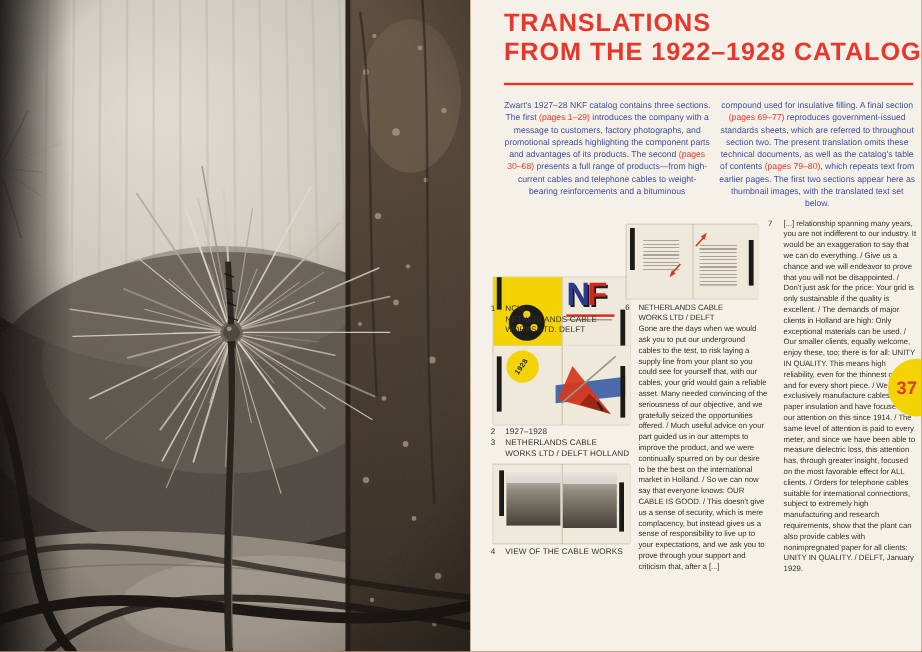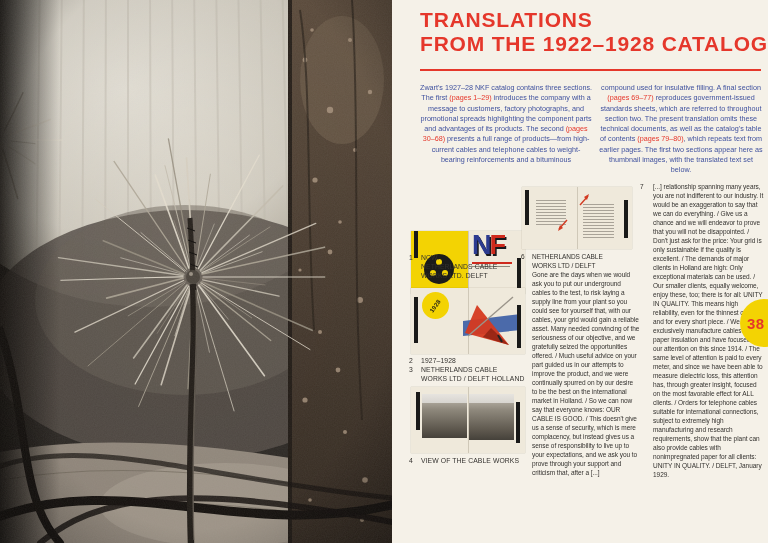--- a/index.html
+++ b/index.html
@@ -355,17 +355,17 @@
         <span>Gone are the days when we would ask you to put our underground cables to the test, to risk laying a supply line from your plant so you could see for yourself that, with our cables, your grid would gain a reliable asset. Many needed convincing of the seriousness of our objective, and we gratefully seized the opportunities offered. / Much useful advice on your part guided us in our attempts to improve the product, and we were continually spurred on by our desire to be the best on the international market in Holland. / So we can now say that everyone knows: OUR CABLE IS GOOD. / This doesn't give us a sense of security, which is mere complacency, but instead gives us a sense of responsibility to live up to your expectations, and we ask you to prove through your support and criticism that, after a [...]</span>
       </span>
     </div>
 
     <div class="trans-item i7" style="left:248px; top:182px; width:124px;">
       <span class="num">7</span>
       <span class="trans-body">[...] relationship spanning many years, you are not indifferent to our industry. It would be an exaggeration to say that we can do everything. / Give us a chance and we will endeavor to prove that you will not be disappointed. / Don't just ask for the price: Your grid is only sustainable if the quality is excellent. / The demands of major clients in Holland are high: Only exceptional materials can be used. / Our smaller clients, equally welcome, enjoy these, too; there is for all: UNITY IN QUALITY. This means high reliability, even for the thinnest cable and for every short piece. / We exclusively manufacture cables with paper insulation and have focused all our attention on this since 1914. / The same level of attention is paid to every meter, and since we have been able to measure dielectric loss, this attention has, through greater insight, focused on the most favorable effect for ALL clients. / Orders for telephone cables suitable for international connections, subject to extremely high manufacturing and research requirements, show that the plant can also provide cables with nonimpregnated paper for all clients: UNITY IN QUALITY. / DELFT, January 1929.</span>
     </div>
 
     <div class="page-tab">
-      <span class="no">38</span>
+      <span class="no">37</span>
     </div>
 
   </div>
 </div>
 
 </body></html>

